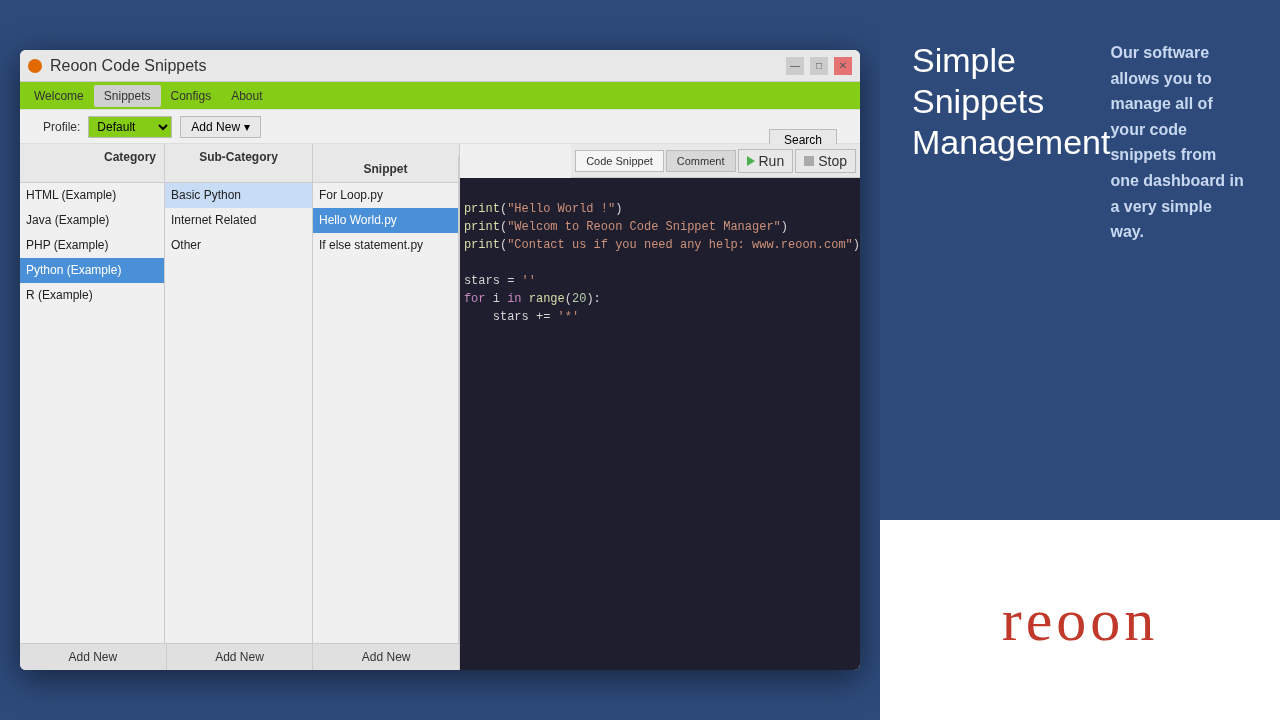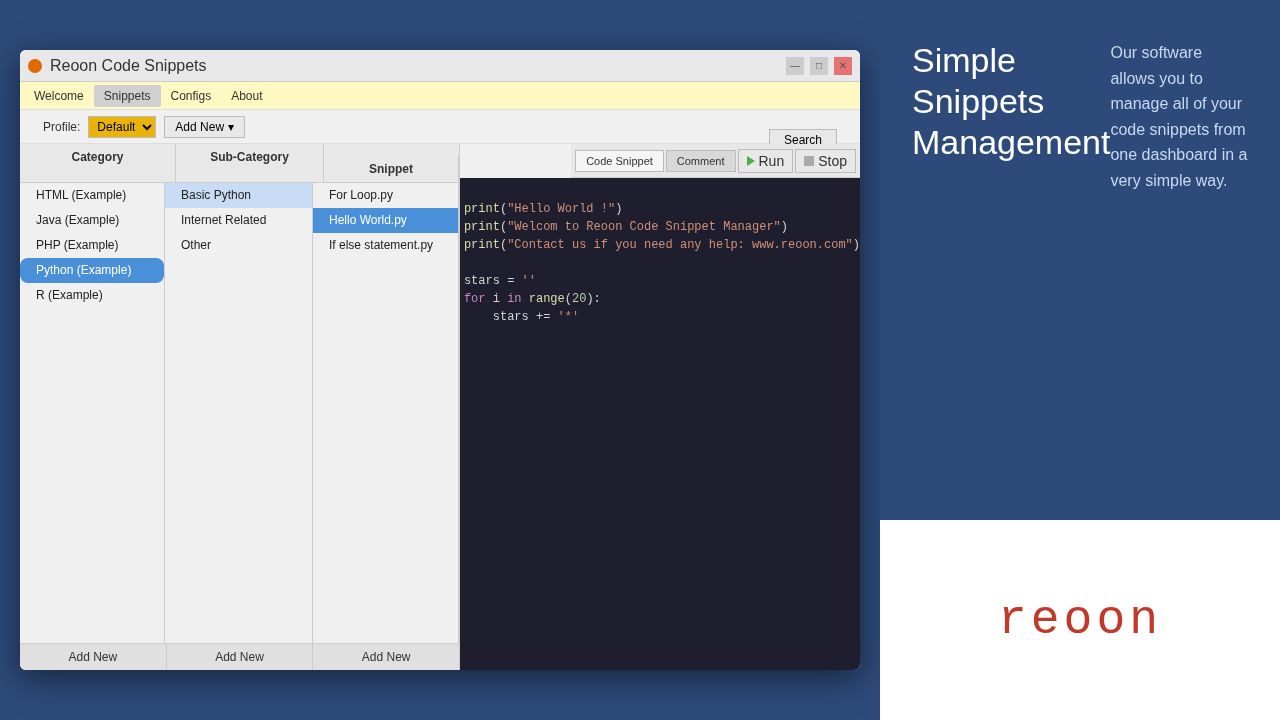--- a/index.html
+++ b/index.html
@@ -69,21 +69,21 @@
       display: flex;
       align-items: center;
       justify-content: center;
       font-size: 10px;
       color: #555;
     }
     .title-btn.close { background: #e57373; }
 
     
     .menu-bar {
-      background: #fef9c3;
+      background: #84cc16;
       height: 28px;
       display: flex;
       align-items: center;
       padding: 0 4px;
       border-bottom: 1px solid #ddd;
       flex-shrink: 0;
     }
     .menu-item {
       padding: 4px 10px;
       font-size: 12px;
@@ -107,22 +107,22 @@
       gap: 8px;
     }
     .profile-label {
       font-size: 12px;
       color: #333;
     }
     .profile-select {
       font-size: 12px;
       padding: 2px 4px;
       border: 1px solid #bbb;
-      background: #eab308;
-      width: 68px;
+      background: #84cc16;
+      width: 84px;
     }
     .add-new-btn {
       font-size: 12px;
       padding: 3px 10px;
       background: #e8e8e8;
       border: 1px solid #bbb;
       cursor: pointer;
       display: flex;
       align-items: center;
       gap: 4px;
@@ -161,21 +161,21 @@
     }
 
     .col-header {
       font-size: 12px;
       font-weight: bold;
       color: #333;
       padding: 6px 8px;
       border-right: 1px solid #ccc;
       text-align: center;
     }
-    .col-category { width: 156px; }
+    .col-category { width: 145px; text-align: right; }
     .col-subcategory { width: 148px; }
     .col-snippet { flex: 1; margin-top: 12px; }
 
     .panel-lists {
       display: flex;
       flex: 1;
       overflow: hidden;
     }
 
     .list-column {
@@ -183,29 +183,29 @@
       flex-direction: column;
       overflow-y: auto;
       border-right: 1px solid #ccc;
     }
     .list-col-category { width: 145px; }
     .list-col-subcategory { width: 148px; }
     .list-col-snippet { flex: 1; }
 
     .list-item {
       font-size: 12px;
-      padding: 5px 16px;
+      padding: 5px 6px;
       cursor: pointer;
       color: #222;
       border-bottom: 1px solid transparent;
       white-space: nowrap;
       overflow: hidden;
       text-overflow: ellipsis;
     }
-    .list-item.selected { background: #4a90d9; color: #fff; border-radius: 8px; }
+    .list-item.selected { background: #4a90d9; color: #fff; }
     .list-item.selected-light { background: #c8ddf5; }
     .list-item.highlighted { background: #4a90d9; color: #fff; }
 
     
     .panel-footer {
       display: flex;
       border-top: 1px solid #ccc;
       background: #e8e8e8;
       flex-shrink: 0;
     }
@@ -336,37 +336,37 @@
       font-weight: 300;
       color: #ffffff;
       line-height: 1.2;
       margin-bottom: 24px;
     }
 
     .right-description {
       font-size: 16px;
       color: #c8d8f0;
       line-height: 1.6;
-      font-weight: 400;
+      font-weight: 700;
     }
 
     .right-bottom {
       background: #ffffff;
       height: 200px;
       display: flex;
       align-items: center;
       justify-content: center;
     }
 
     .reoon-logo {
-      font-size: 48px;
+      font-size: 60px;
       color: #c0392b;
       font-weight: 300;
       letter-spacing: 4px;
-      font-family: Liberation Mono, monospace;
+      font-family: Liberation Serif, serif;
     }
 
     
     .list-column::-webkit-scrollbar { width: 6px; }
     .list-column::-webkit-scrollbar-track { background: #f0f0f0; }
     .list-column::-webkit-scrollbar-thumb { background: #bbb; }
   </style>
 </head>
 <body>
 

